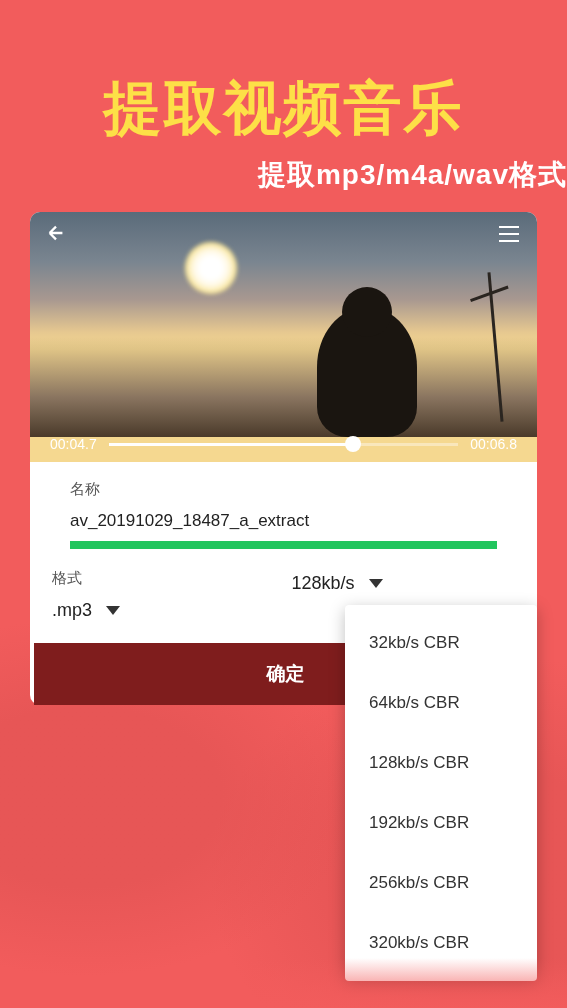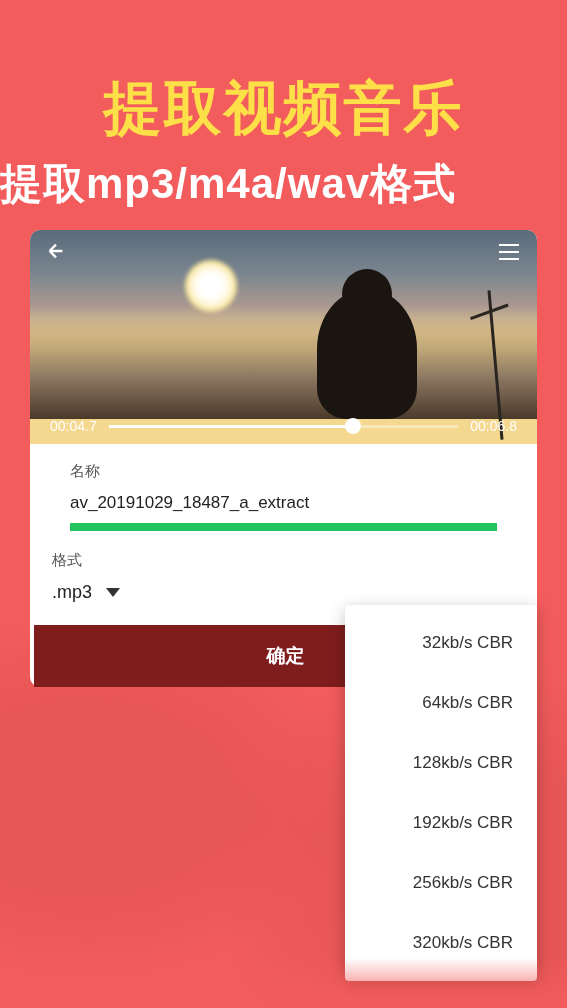--- a/index.html
+++ b/index.html
@@ -32,40 +32,40 @@
     .title-1 {
       font-size: 58px;
       font-weight: 900;
       color: #fde047;
       text-align: center;
       padding-top: 70px;
       letter-spacing: 2px;
     }
     
     .title-2 {
-      font-size: 42px;
+      font-size: 28px;
       font-weight: 900;
       color: #ffffff;
-      text-align: left;
+      text-align: right;
       margin-top: 8px;
       letter-spacing: 1px;
     }
     
     .app-frame {
       position: relative;
       margin: 18px 30px 0;
       background: #ffffff;
       border-radius: 10px;
       overflow: visible;
       z-index: 2;
     }
     
     .video-preview {
       position: relative;
-      height: 214px;
+      height: 250px;
       border-radius: 10px 10px 0 0;
       overflow: hidden;
       background: linear-gradient(180deg, 
         #5a6b7a 0%, 
         #7a8590 20%, 
         #a89890 35%, 
         #e6c890 48%, 
         #f5d890 55%);
       text-decoration: underline;
     }
@@ -263,21 +263,21 @@
       box-shadow: 0 4px 16px rgba(0,0,0,0.25);
       border-radius: 4px;
       z-index: 10;
       padding: 8px 0;
     }
     
     .dropdown-item {
       padding: 20px 24px;
       font-size: 17px;
       color: #333333;
-      text-align: right;
+      text-align: left;
     }
     
     .fade-bottom {
       position: absolute;
       bottom: 0;
       left: 0;
       right: 0;
       height: 50px;
       background: linear-gradient(180deg, transparent, #f25c5c);
       z-index: 20;
@@ -328,20 +328,24 @@
 
   <div class="select-row">
     <div class="select-col">
       <div class="field-label">格式</div>
       <div class="select-value">
         <span>.mp3</span>
         <span class="caret"></span>
       </div>
     </div>
     <div class="select-col">
+      <div class="select-value">
+        <span>128kb/s</span>
+        <span class="caret"></span>
+      </div>
     </div>
   </div>
 
   <div class="confirm-btn">确定</div>
 </div>
 
 <div class="dropdown-menu">
   <div class="dropdown-item">32kb/s CBR</div>
   <div class="dropdown-item">64kb/s CBR</div>
   <div class="dropdown-item">128kb/s CBR</div>

